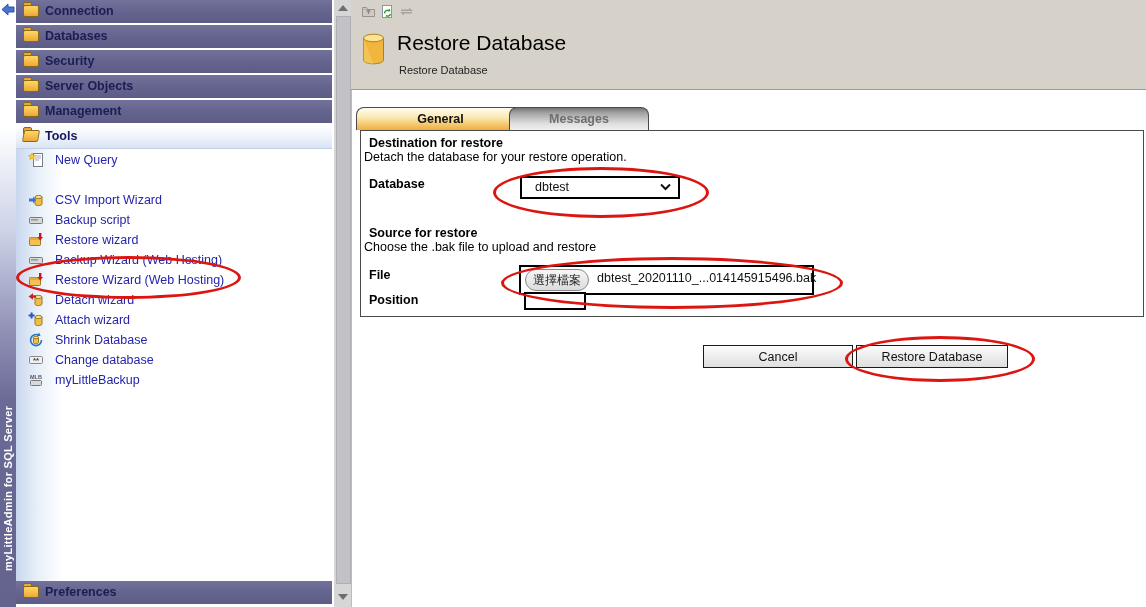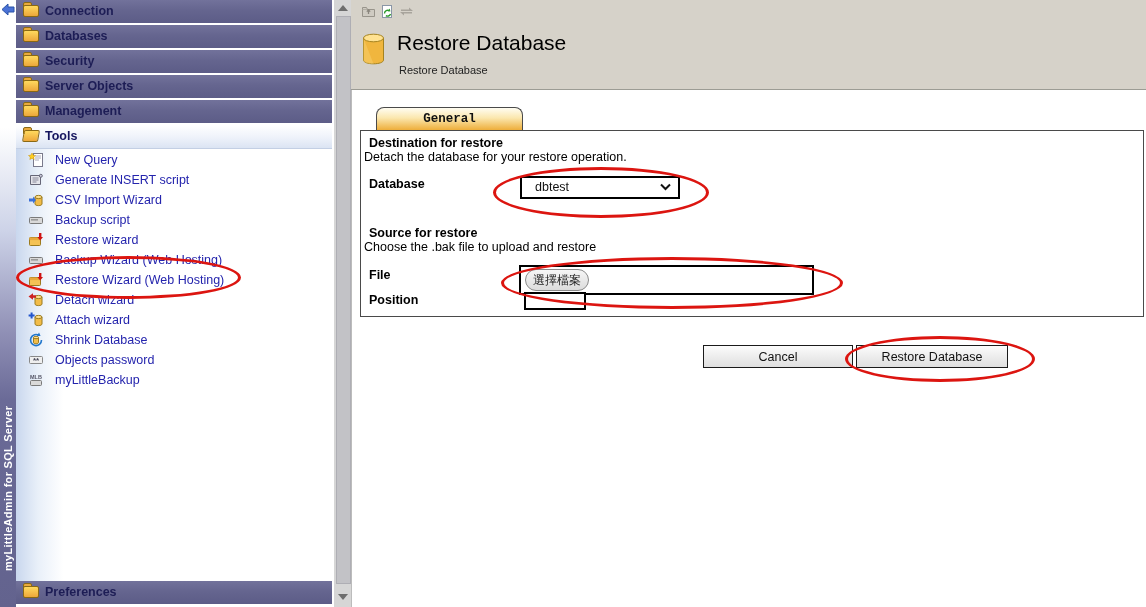--- a/index.html
+++ b/index.html
@@ -46,21 +46,21 @@
 
   
   .main{left:351px;top:0;width:795px;height:607px;}
   .mainhead{position:absolute;left:0;top:0;width:795px;height:89px;background:#d6d2c9;border-bottom:1px solid #9c9c94;}
   .tbicon{position:absolute;top:4px;width:15px;height:15px;cursor:pointer;}
   .title{position:absolute;left:46px;top:31px;font-size:21px;color:#000;}
   .subtitle{position:absolute;left:48px;top:64px;font-size:11px;color:#222;}
 
   .tab{position:absolute;top:107px;height:23px;border:1px solid #4a4a4a;border-bottom:none;
     border-radius:8px 8px 0 0;text-align:center;line-height:23px;font-size:12.5px;font-weight:bold;cursor:pointer;box-sizing:border-box;}
-  .tab.active{left:25px;width:147px;background:linear-gradient(180deg,#fffdf2 0%,#fbe7ae 45%,#eeae3a 100%);color:#111;font-family:Liberation Mono, monospace;}
+  .tab.active{left:5px;width:169px;background:linear-gradient(180deg,#fffdf2 0%,#fbe7ae 45%,#eeae3a 100%);color:#111;}
   .tab.inactive{left:158px;width:140px;background:linear-gradient(180deg,#757575 0%,#a2a2a2 22%,#dedede 70%,#f0f0f0 100%);color:#6e6e6e;}
 
   .panel{position:absolute;left:9px;top:130px;width:784px;height:187px;border:1px solid #4a4a4a;background:#fff;box-sizing:border-box;}
   .h12b{font-size:12.5px;font-weight:bold;color:#000;white-space:nowrap;}
   .t12{font-size:12.5px;color:#000;white-space:nowrap;}
 
   .selectbox{position:absolute;left:169px;top:176px;width:160px;height:23px;border:2px solid #000;background:#fff;
     box-sizing:border-box;cursor:pointer;}
   .selectbox .sval{position:absolute;left:13px;top:2px;font-size:12.5px;}
   .selectbox svg{position:absolute;right:7px;top:5px;}
@@ -126,28 +126,20 @@
 
   <div class="toolsbody">
     <div class="tool-item" style="top:1px">
       <span class="ti"><svg width="16" height="16" viewBox="0 0 16 16">
             <rect x="5.5" y="1.5" width="9" height="13" fill="#fff" stroke="#7a7a8c"></rect>
             <path d="M7 4h6M7 6h6M7 8h4" stroke="#aab" stroke-width="1" fill="none"></path>
             <path d="M4 1l1.1 2.2 2.4.3-1.8 1.6.5 2.4L4 6.3 1.8 7.5l.5-2.4L.5 3.5l2.4-.3z" fill="#ffce1f" stroke="#c89000" stroke-width=".5"></path>
           </svg></span>
       <span class="tl">New Query</span>
     </div>
-    <div class="tool-item" style="top:21px">
-      <span class="ti"><svg width="16" height="16" viewBox="0 0 16 16">
-            <path d="M2.5 3.5h10v9h-10z" fill="#e4e4ea" stroke="#667"></path>
-            <circle cx="12.8" cy="3.8" r="1.5" fill="#ccd" stroke="#667"></circle>
-            <path d="M4.5 6h6M4.5 8h6M4.5 10h4" stroke="#889" fill="none"></path>
-          </svg></span>
-      <span class="tl">Generate INSERT script</span>
-    </div>
     <div class="tool-item" style="top:41px">
       <span class="ti"><svg width="16" height="16" viewBox="0 0 16 16">
             <path d="M7 5v7c0 .9 1.6 1.6 3.5 1.6S14 12.9 14 12V5" fill="#f2bc48" stroke="#9b7b1e"></path>
             <ellipse cx="10.5" cy="5" rx="3.5" ry="1.6" fill="#ffdf8e" stroke="#9b7b1e"></ellipse>
             <path d="M1 6.5h4v-2l3 3.5-3 3.5v-2H1z" fill="#3a6fd8"></path>
           </svg></span>
       <span class="tl">CSV Import Wizard</span>
     </div>
     <div class="tool-item" style="top:61px">
       <span class="ti"><svg width="16" height="16" viewBox="0 0 16 16">
@@ -202,21 +194,21 @@
             <path d="M13.5 8a5.5 5.5 0 1 1-2.3-4.4" fill="none" stroke="#2277cc" stroke-width="1.6"></path>
             <path d="M11 .5l1.6 3.4-3.6.2z" fill="#2277cc"></path>
           </svg></span>
       <span class="tl">Shrink Database</span>
     </div>
     <div class="tool-item" style="top:201px">
       <span class="ti"><svg width="16" height="16" viewBox="0 0 16 16">
             <rect x="1.5" y="4.5" width="13" height="7" rx="1" fill="#efefef" stroke="#888"></rect>
             <text x="8" y="11" font-size="8" text-anchor="middle" fill="#445" font-weight="bold">**</text>
           </svg></span>
-      <span class="tl">Objects password</span>
+      <span class="tl">Change database</span>
     </div>
     <div class="tool-item" style="top:221px">
       <span class="ti"><svg width="16" height="16" viewBox="0 0 16 16">
             <text x="8" y="6.5" font-size="5.5" text-anchor="middle" fill="#556" font-weight="bold">MLB</text>
             <rect x="2.5" y="8.5" width="11" height="5" rx="1" fill="#d9d9d9" stroke="#7a7a7a"></rect>
           </svg></span>
       <span class="tl">myLittleBackup</span>
     </div>
   </div>
 
@@ -260,40 +252,42 @@
           <path d="M3.5 5v22c0 2.4 4.5 3.8 10 3.8s10-1.4 10-3.8V5" fill="#f0b63e" stroke="#a5831f"></path>
           <path d="M3.5 5v22c0 2.4 4.5 3.8 10 3.8" fill="#f7cf6d" stroke="none" opacity=".5"></path>
           <ellipse cx="13.5" cy="5" rx="10" ry="3.8" fill="#ffe291" stroke="#a5831f"></ellipse>
         </svg>
     </span>
     <span class="title">Restore Database</span>
     <span class="subtitle">Restore Database</span>
   </div>
 
   <div class="tab active">General</div>
+  <div class="tab inactive">Messages</div>
 
   <div class="panel">
     <span class="h12b" style="position:absolute;left:8px;top:5px">Destination for restore</span>
     <span class="t12" style="position:absolute;left:3px;top:19px">Detach the database for your restore operation.</span>
     <span class="h12b" style="position:absolute;left:8px;top:46px">Database</span>
     <span class="h12b" style="position:absolute;left:8px;top:95px">Source for restore</span>
     <span class="t12" style="position:absolute;left:3px;top:109px">Choose the .bak file to upload and restore</span>
     <span class="h12b" style="position:absolute;left:8px;top:137px">File</span>
     <span class="h12b" style="position:absolute;left:8px;top:162px">Position</span>
   </div>
 
   <div class="selectbox">
     <span class="sval">dbtest</span>
     <svg width="11" height="8" viewBox="0 0 11 8">
         <path d="M1 1.5l4.5 4.5L10 1.5" fill="none" stroke="#111" stroke-width="2"></path>
       </svg>
   </div>
 
   <div class="filebox">
     <span class="filebtn">選擇檔案</span>
+    <span class="filename">dbtest_20201110_...014145915496.bak</span>
   </div>
 
   <input class="posinput" type="text" value="" style="">
 
   <button class="btn cancel">Cancel</button>
   <button class="btn restore">Restore Database</button>
 </div>
 
 <div class="abs mark" style="left:16px;top:256px;width:219px;height:37px"></div>
 <div class="abs mark" style="left:493px;top:167px;width:210px;height:45px"></div>

